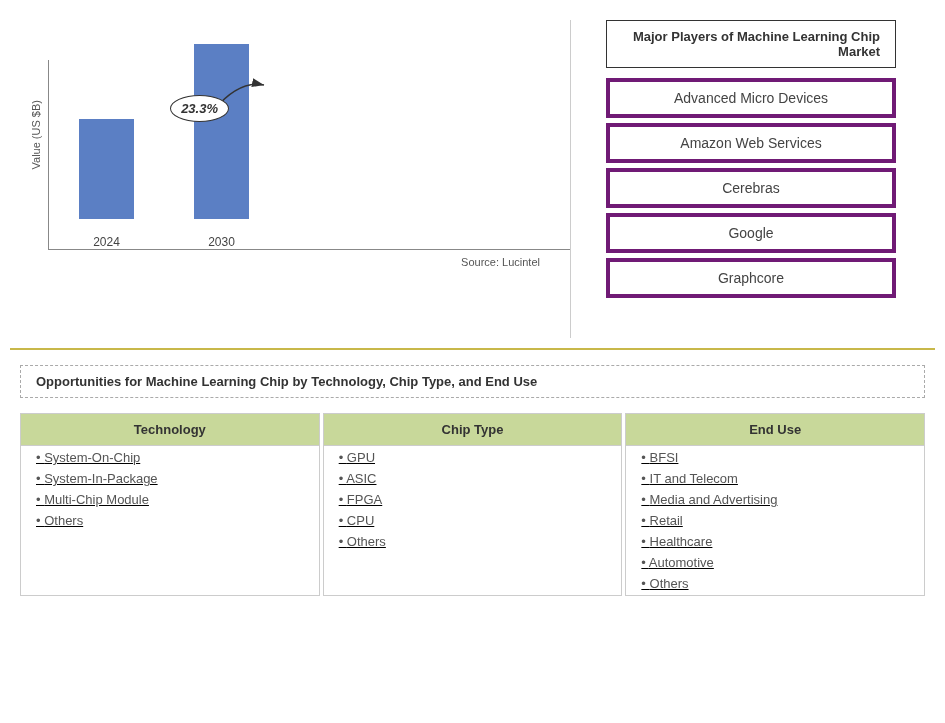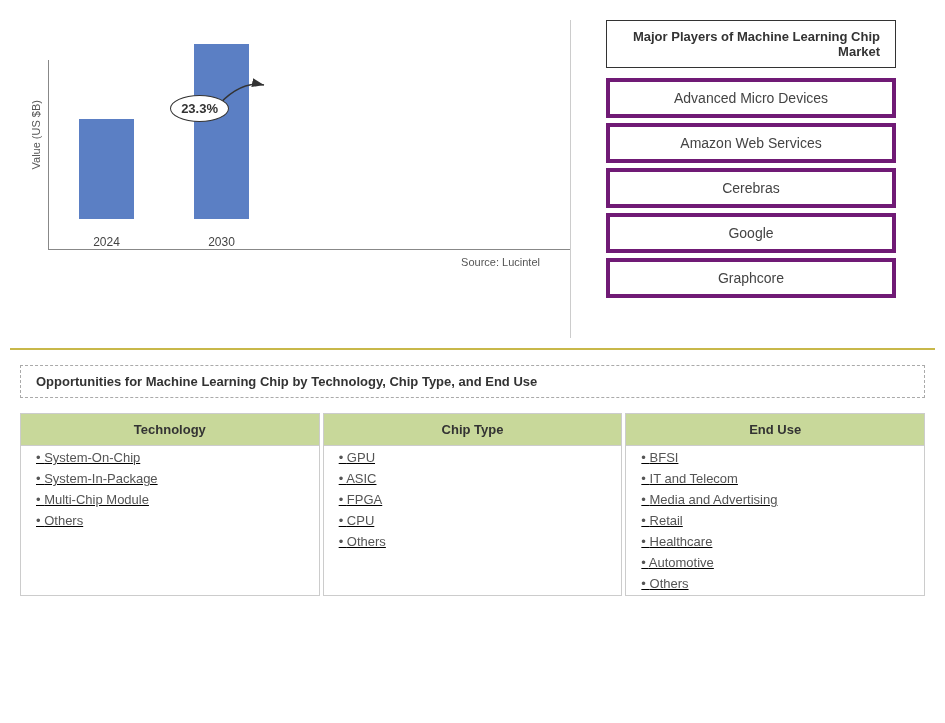--- a/index.html
+++ b/index.html
@@ -224,21 +224,21 @@
   <div class="top-section">
 
     <div class="chart-area">
 
       <div class="chart-wrapper">
         <div class="y-axis-label">Value (US $B)</div>
 
         <div class="chart-inner">
           <div class="bars-container">
 
-            <div style="position:absolute; top:15px; left:160px; display:flex; flex-direction:column; align-items:center;">
+            <div style="position:absolute; top:15px; left:160px; display:flex; flex-direction:column; align-items:center;font-style:italic;">
               <div style="display:flex; align-items:center; gap:5px;">
                 <div class="cagr-annotation">23.3%</div>
                 <svg width="60" height="40">
                   <defs>
                     <marker id="arrowhead" markerWidth="8" markerHeight="6" refX="8" refY="3" orient="auto">
                       <polygon points="0 0, 8 3, 0 6" fill="#333"></polygon>
                     </marker>
                   </defs>
                   <path d="M5,35 Q30,5 55,10" stroke="#333" stroke-width="1.5" fill="none" marker-end="url(#arrowhead)"></path>
                 </svg>

